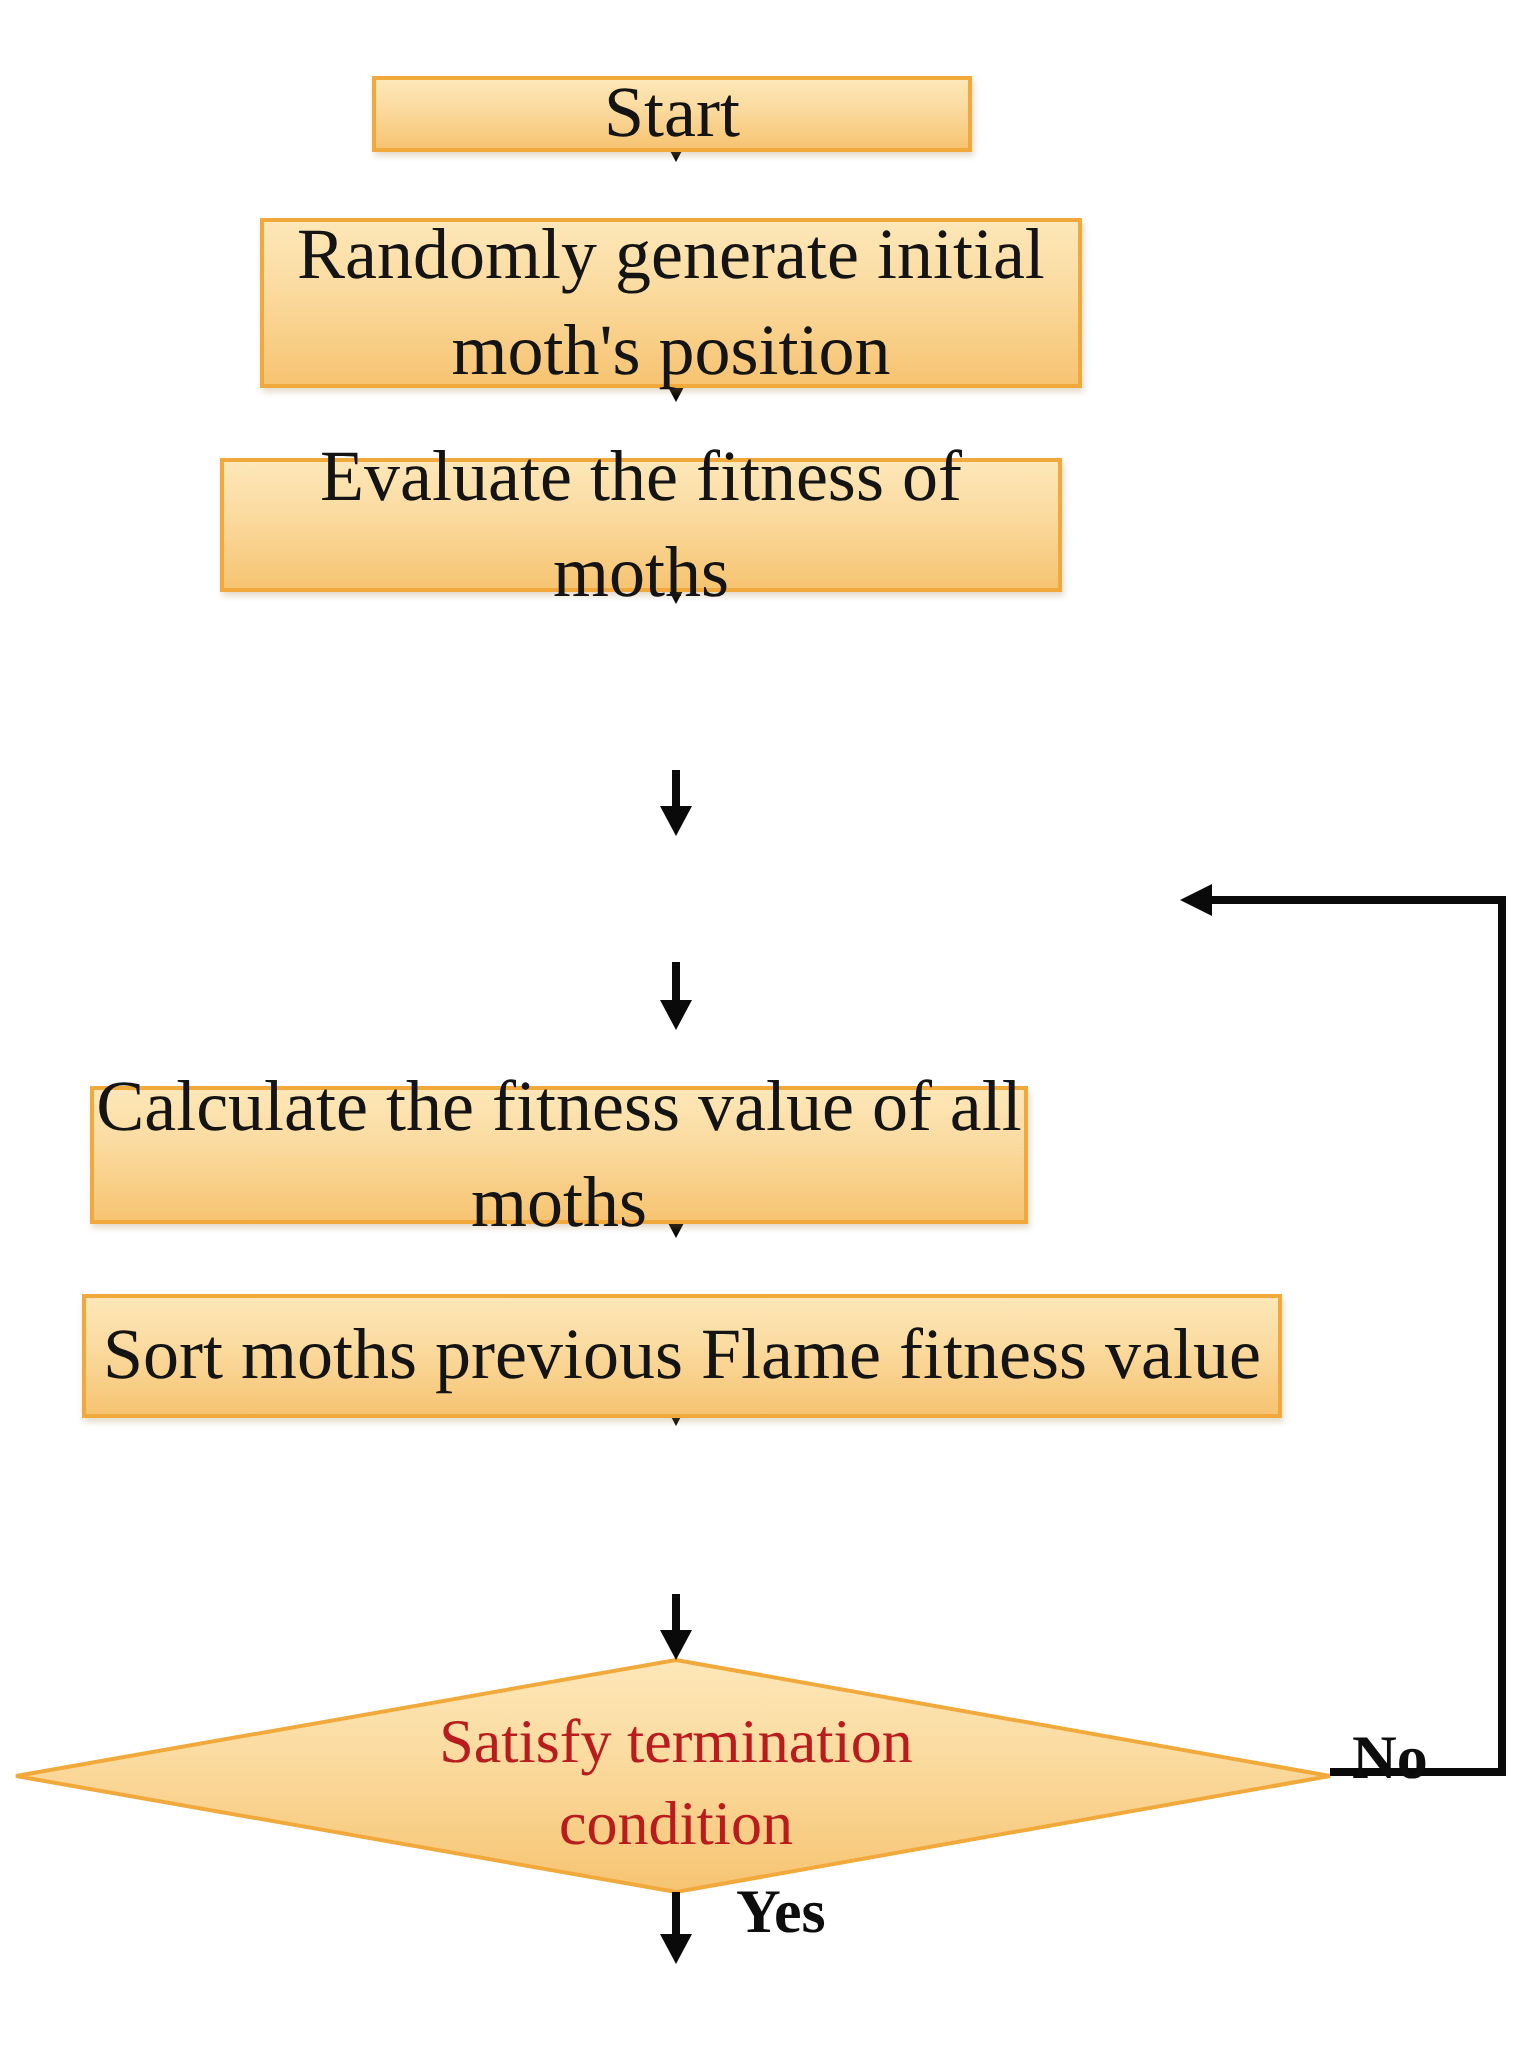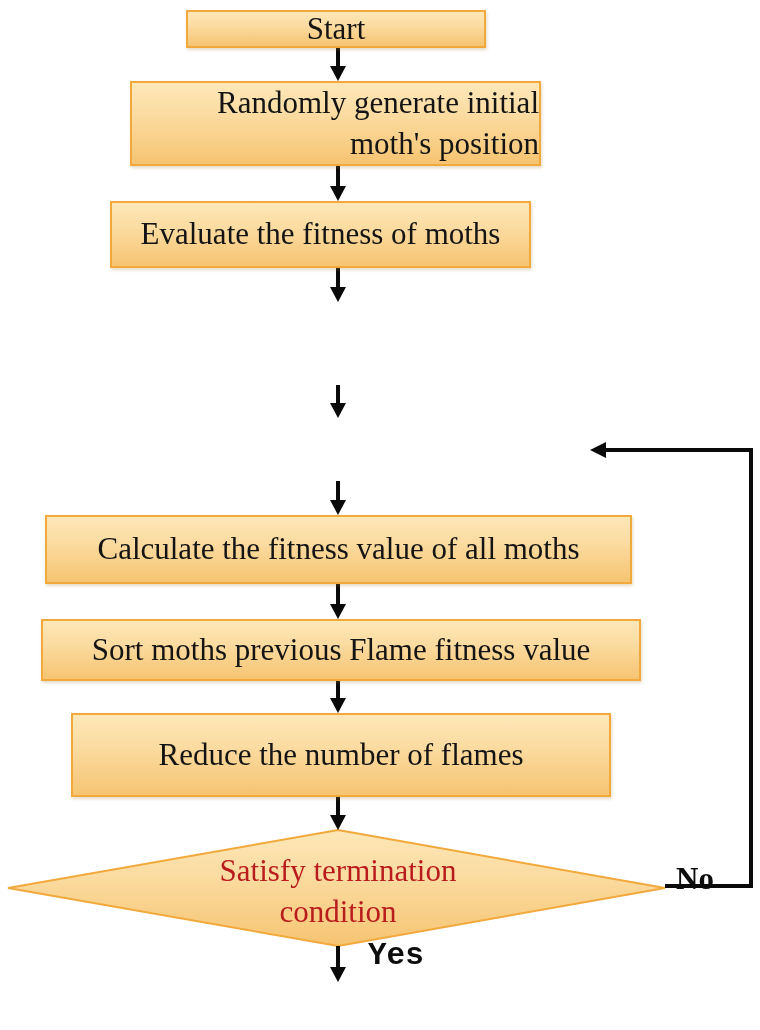--- a/index.html
+++ b/index.html
@@ -18,24 +18,25 @@
   }
   .node {
     position: absolute;
     box-sizing: border-box;
     border: 2px solid #F2A93C;
     background: linear-gradient(180deg, #FDE7B8 0%, #FBDCA2 38%, #F6C472 100%);
     color: #141414;
     display: flex;
     align-items: center;
     justify-content: center;
-    text-align: right;
-    font-size: 31px;
+    text-align: center;
+    font-size: 36px;
     line-height: 1.32;
     box-shadow: 1px 2px 3px rgba(160, 125, 60, 0.28);
+    margin-top: 28px;
   }
   .diamond-label {
     position: absolute;
     left: 188px;
     top: 850px;
     width: 300px;
     height: 84px;
     display: flex;
     align-items: center;
     justify-content: center;
@@ -43,21 +44,21 @@
     font-size: 31px;
     line-height: 1.32;
     color: #b91c1c;
   }
   .branch-label {
     position: absolute;
     font-size: 31px;
     font-weight: bold;
     color: #0d0d0d;
   }
-  .branch-yes { left: 368px; top: 938px; font-family: Liberation Mono, monospace; }
+  .branch-yes { left: 368px; top: 938px; }
   .branch-no  { left: 676px; top: 861px; }
 </style>
 </head>
 <body>
 
 <div class="stage">
 
   <svg class="connectors" viewBox="0 0 760 1030" xmlns="http://www.w3.org/2000/svg">
     <defs>
       <linearGradient id="diamondGrad" x1="0" y1="0" x2="0" y2="1">
@@ -111,31 +112,28 @@
   <div class="node" style="left:130px; top:81px; width:411px; height:85px;">
     <span>Randomly generate initial moth's position</span>
   </div>
 
   <div class="node" style="left:110px; top:201px; width:421px; height:67px;">
     <span>Evaluate the fitness of moths</span>
   </div>
 
 
 
-  <div class="node" style="left:45px; top:515px; width:587px; height:69px;">
+  <div class="node" style="left:45px; top:515px; width:469px; height:69px;">
     <span>Calculate the fitness value of all moths</span>
   </div>
 
   <div class="node" style="left:41px; top:619px; width:600px; height:62px;">
     <span>Sort moths previous Flame fitness value</span>
   </div>
 
-  <div class="node" style="left:71px; top:713px; width:540px; height:84px;">
-    <span>Reduce the number of flames</span>
-  </div>
 
   <div class="diamond-label">
     <span>Satisfy termination condition</span>
   </div>
 
 
   <div class="branch-label branch-yes">Yes</div>
   <div class="branch-label branch-no">No</div>
 
 </div>

